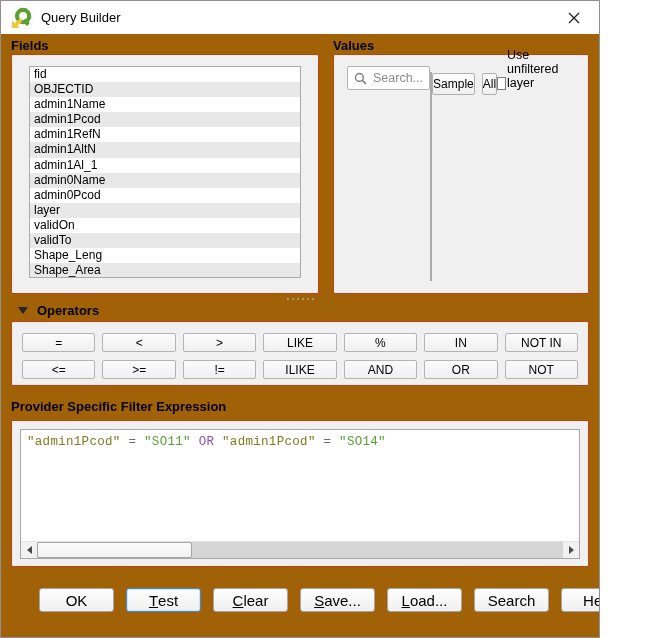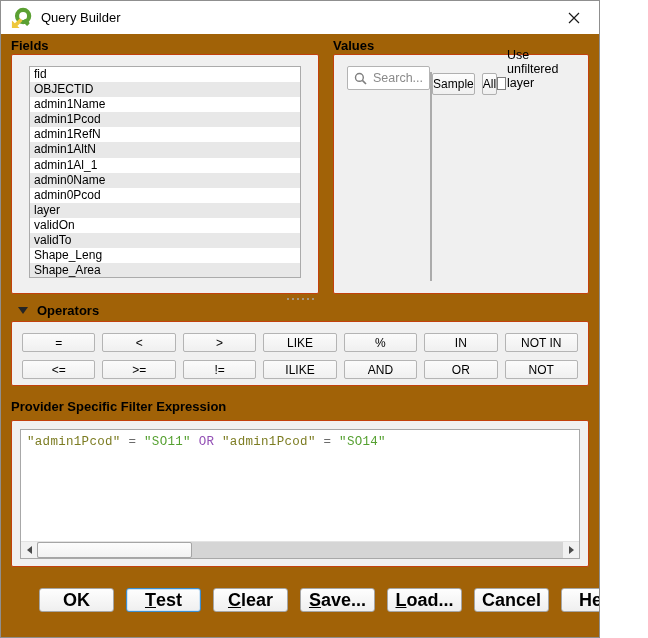--- a/index.html
+++ b/index.html
@@ -58,21 +58,21 @@
 
   .hscroll { height:17px; background:#d5d5d5; display:flex; align-items:stretch; border-top:1px solid #e3e3e3; }
   .scroll-arrow { width:16px; background:#f1f1f1; display:flex; align-items:center; justify-content:center; }
   .scroll-thumb { width:155px; background:linear-gradient(#fcfcfc,#f2f2f2); border:1px solid #a5a5a5; border-radius:2px; margin:0; }
   .scroll-track { flex:1; }
   .arr { width:0; height:0; border-top:4px solid transparent; border-bottom:4px solid transparent; }
   .arr-left { border-right:5px solid #4a4a4a; }
   .arr-right { border-left:5px solid #4a4a4a; }
 
   .footer { flex:1; display:flex; align-items:center; padding:2px 13px 6px 38px; gap:12px; }
-  .footer .fbtn { flex:0 0 75px; height:24px; background:linear-gradient(#fefefe,#efefef); border:1px solid #a6a6a6; border-radius:3px; font-size:18px; display:flex; align-items:center; justify-content:center; cursor:default;font-weight:bold; }
+  .footer .fbtn { flex:0 0 75px; height:24px; background:linear-gradient(#fefefe,#efefef); border:1px solid #a6a6a6; border-radius:3px; font-size:15px; display:flex; align-items:center; justify-content:center; cursor:default; }
   .footer .fbtn.default { border:1px solid #3d8fd1; box-shadow:0 0 0 1px #cfe4f5 inset; }
   u { text-decoration:underline; text-underline-offset:1px; }
 </style>
 </head>
 <body>
 
 <div class="window">
 
   <div class="titlebar">
     <svg class="app-icon" viewBox="0 0 24 24">
@@ -189,17 +189,17 @@
       </div>
     </div>
   </div>
 
   <div class="footer" id="footer">
       <div class="fbtn">OK</div>
       <div class="fbtn default"><u>T</u>est</div>
       <div class="fbtn"><u>C</u>lear</div>
       <div class="fbtn"><u>S</u>ave...</div>
       <div class="fbtn"><u>L</u>oad...</div>
-      <div class="fbtn">Cancel</div>
+      <div class="fbtn">Search</div>
       <div class="fbtn">Help</div>
     </div>
 
 </div>
 
 </body></html>

